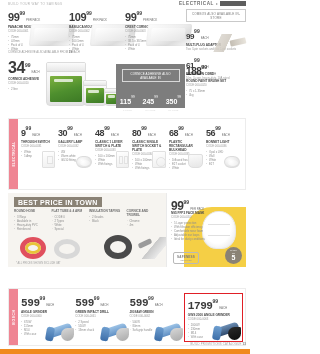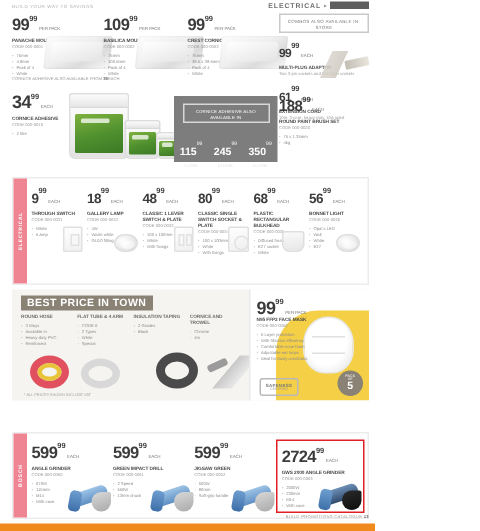--- a/index.html
+++ b/index.html
@@ -56,21 +56,21 @@
   .elec-col { position: absolute; right: 4px; top: 9px; width: 60px; }
   .elec-banner { border:0.6px solid #c9c9c9; font-size:3px; color:#7a7a7a;
                  padding:1.5px 2px; text-align:center; letter-spacing:.2px;
                  text-transform:uppercase; }
   .elec-item { margin-top: 4px; }
   .elec-item .price .amt { font-size: 8px; }
 
   
   .paint-band { position: absolute; left: 0; top: 58px; width: 185px; height: 62px; }
   .paint-left { position: absolute; left: 8px; top: 2px; width: 44px; }
-  .paint-left .price .amt { font-size: 12px; }
+  .paint-left .price .amt { font-size: 16px; }
   .bucket { position: absolute; border-radius: 2px 2px 4px 4px;
             background: linear-gradient(180deg,#ffffff 0%,#f2f2f2 55%,#e2e2e2 100%);
             border: .5px solid #dcdcdc; overflow: hidden; }
   .bucket .lid { position:absolute; left:-1px; right:-1px; top:0; height:22%;
                  background:linear-gradient(180deg,#fbfbfb,#e7e7e7); border-bottom:.4px solid #d8d8d8;}
   .bucket .label { position:absolute; left:8%; right:8%; top:30%; bottom:8%;
                    background:linear-gradient(165deg,#7fb23f 0%,#4e8f2e 55%,#3d7a25 100%);
                    border-radius:1px; }
   .bucket .label:after { content:""; position:absolute; left:12%; top:14%; width:60%; height:3px;
                          background:rgba(255,255,255,.75); border-radius:1px; }
@@ -176,21 +176,21 @@
   .pack-badge .pb1 { font-size:2.4px; letter-spacing:.1px; }
   .pack-badge .pb2 { font-size:2.2px; }
   .pack-badge .pb3 { font-size:7px; font-weight:700; }
   .bpt-foot { position:absolute; left:8px; bottom:2px; font-size:2.6px; color:#a5a5a5; }
 
   
   .bosch-card { position:absolute; left:8px; top:288px; width:238px; height:58px;
                 background:#ffffff; border:.5px solid #ececec; }
   .bosch-grid { position:absolute; left:12px; top:4px; right:2px; display:flex; }
   .bosch-grid .cell { flex:1 1 0; position:relative; padding-right:2px; }
-  .bosch-grid .cell .price .amt { font-size:11px; }
+  .bosch-grid .cell .price .amt { font-size:11px;font-family:Liberation Mono, monospace; }
   .bosch-grid .cell.highlight { border:1.4px solid #e01f26; padding:2px 2px 2px 3px; }
   .tool { position:absolute; right:1px; bottom:1px; width:30px; height:26px; }
   .tool .body { position:absolute; right:2px; bottom:6px; width:24px; height:9px;
                 background:linear-gradient(180deg,#9dc3e6,#5f8fc4); border-radius:4px;
                 transform:rotate(-18deg); }
   .tool .head { position:absolute; right:0px; bottom:0px; width:13px; height:13px;
                 background:linear-gradient(160deg,#d9d9d9,#a9a9a9); border-radius:50% 10% 50% 50%; }
   .tool .hand { position:absolute; left:2px; bottom:0px; width:8px; height:14px;
                 background:linear-gradient(180deg,#6f9fd0,#3d6ea8); border-radius:3px;
                 transform:rotate(10deg); }
@@ -368,21 +368,21 @@
         </ul>
         <div class="elec-art">
           <div class="sw-plate">
               <i></i>
             </div>
         </div>
       </div>
 
       <div class="cell">
         <div class="price">
-          <span class="amt">18</span><span class="cents">99</span><span class="each">EACH</span>
+          <span class="amt">30</span><span class="cents">99</span><span class="each">EACH</span>
         </div>
         <div class="ptitle">GALLERY LAMP</div>
         <div class="pcode">CODE 000-0032</div>
         <ul class="bullets">
           <li>4W</li>
           <li>Warm white</li>
           <li>GU10 fitting</li>
         </ul>
         <div class="elec-art">
           <div class="bulb"></div>
@@ -597,21 +597,21 @@
         </ul>
         <div class="tool">
           <div class="body"></div>
           <div class="hand"></div>
           <div class="head"></div>
         </div>
       </div>
 
       <div class="cell highlight">
         <div class="price">
-          <span class="amt">2724</span><span class="cents">99</span><span class="each">EACH</span>
+          <span class="amt">1799</span><span class="cents">99</span><span class="each">EACH</span>
         </div>
         <div class="ptitle">GWS 2000 ANGLE GRINDER</div>
         <div class="pcode">CODE 000-0063</div>
         <ul class="bullets">
           <li>2000W</li>
           <li>230mm</li>
           <li>M14</li>
           <li>With case</li>
         </ul>
         <div class="tool dark">

